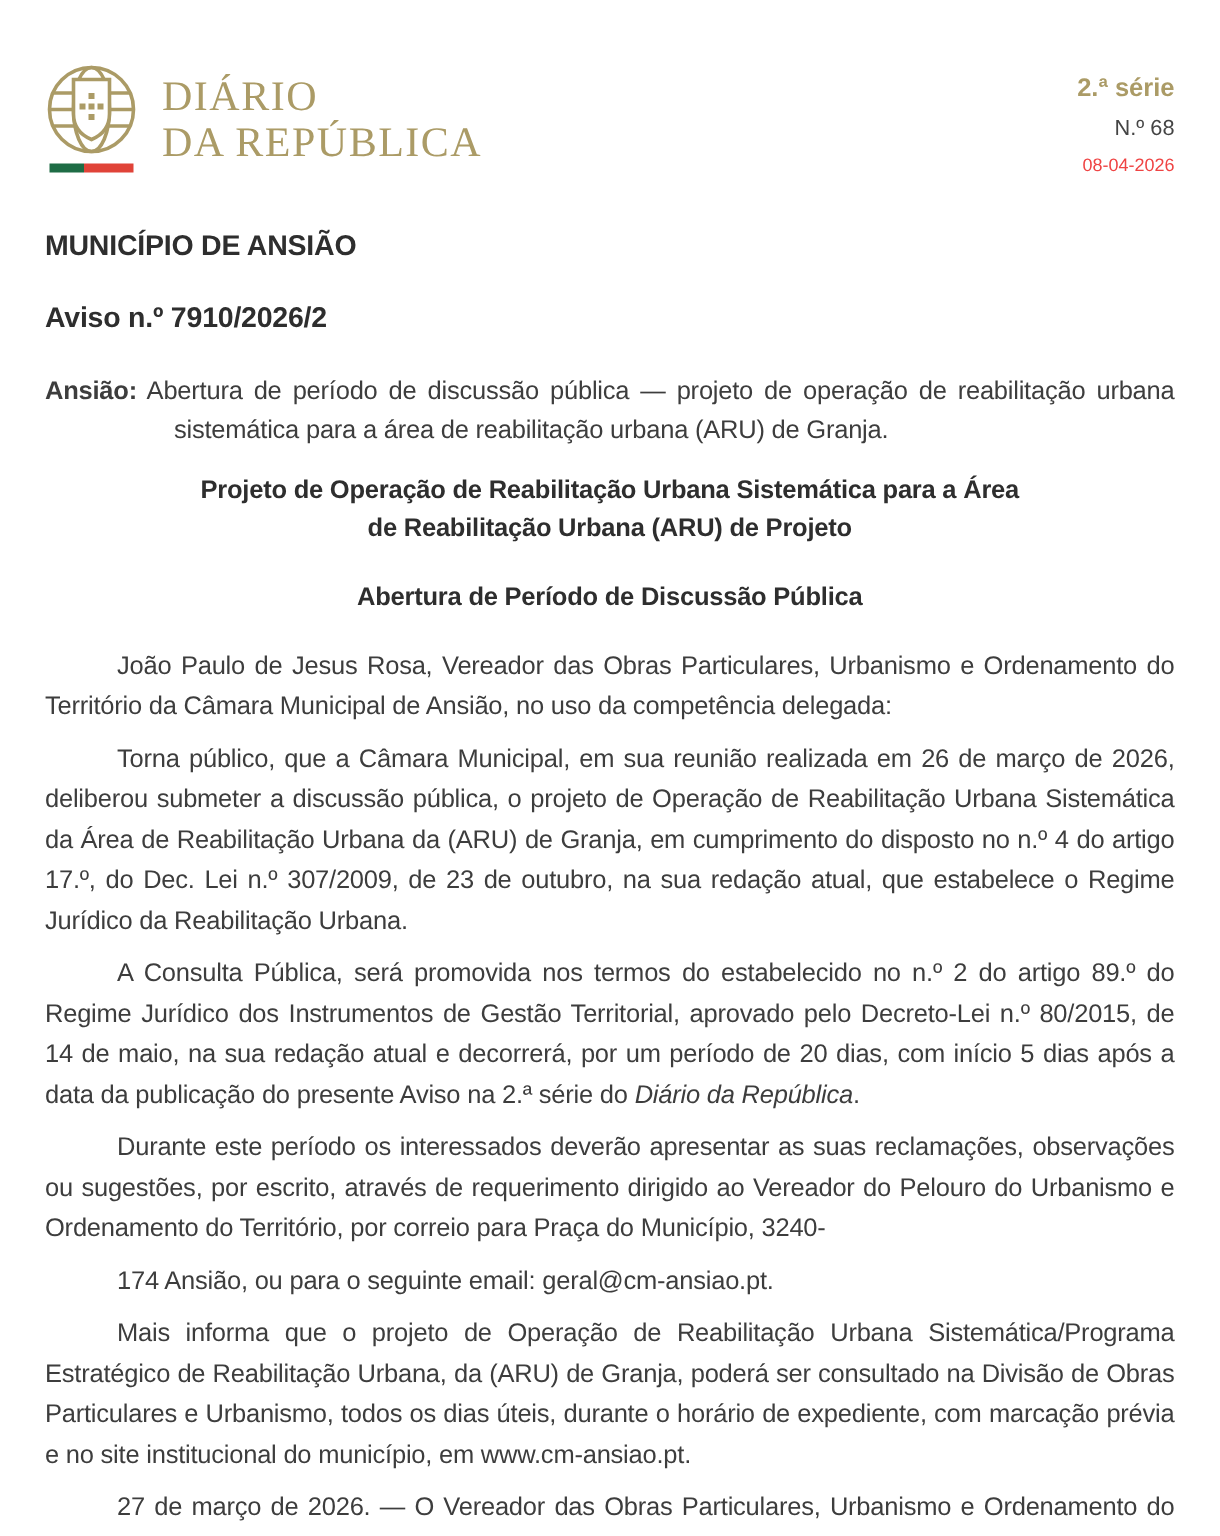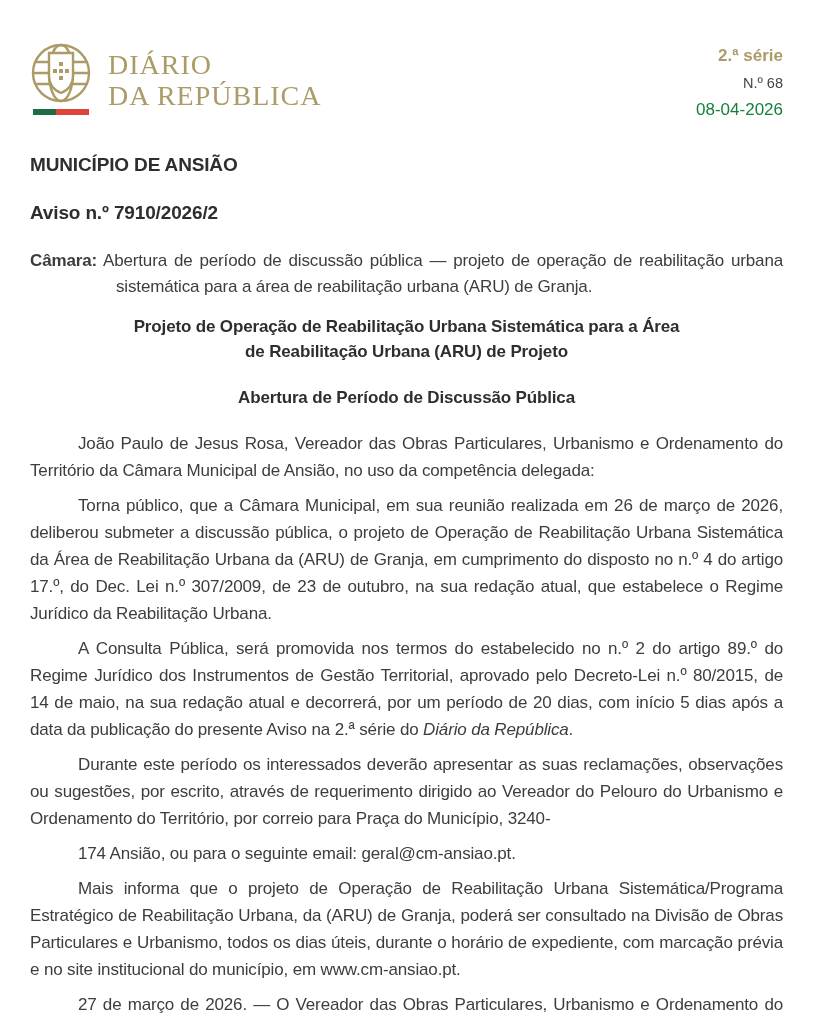--- a/index.html
+++ b/index.html
@@ -40,22 +40,22 @@
     font-size: 17px;
     font-weight: bold;
     margin-bottom: 9px;
   }
   .header-meta .issue-number {
     color: #444444;
     font-size: 14.5px;
     margin-bottom: 9px;
   }
   .header-meta .issue-date {
-    color: #15803d;
-    font-size: 17px;
+    color: #ef4444;
+    font-size: 12px;
   }
 
   
   .doc { letter-spacing: -0.15px; }
   .municipality {
     font-size: 19px;
     font-weight: bold;
     color: #2e2e2e;
     margin-bottom: 26px;
   }
@@ -136,21 +136,21 @@
       <div class="series">2.ª série</div>
       <div class="issue-number">N.º 68</div>
       <div class="issue-date">08-04-2026</div>
     </div>
   </div>
 
   <div class="doc">
     <div class="municipality">MUNICÍPIO DE ANSIÃO</div>
     <div class="notice-number">Aviso n.º 7910/2026/2</div>
 
-    <p class="summary"><span class="label">Câmara:</span><span> Abertura de período de discussão pública — projeto de operação de reabilitação urbana sistemática para a área de reabilitação urbana (ARU) de Granja.</span></p>
+    <p class="summary"><span class="label">Ansião:</span><span> Abertura de período de discussão pública — projeto de operação de reabilitação urbana sistemática para a área de reabilitação urbana (ARU) de Granja.</span></p>
 
     <div class="doc-title">
       <span>Projeto de Operação de Reabilitação Urbana Sistemática para a Área</span><br>
       <span>de Reabilitação Urbana (ARU) de Projeto</span>
     </div>
 
     <div class="doc-subtitle">Abertura de Período de Discussão Pública</div>
 
     <p class="body-paragraph">João Paulo de Jesus Rosa, Vereador das Obras Particulares, Urbanismo e Ordenamento do Território da Câmara Municipal de Ansião, no uso da competência delegada:</p>
 

